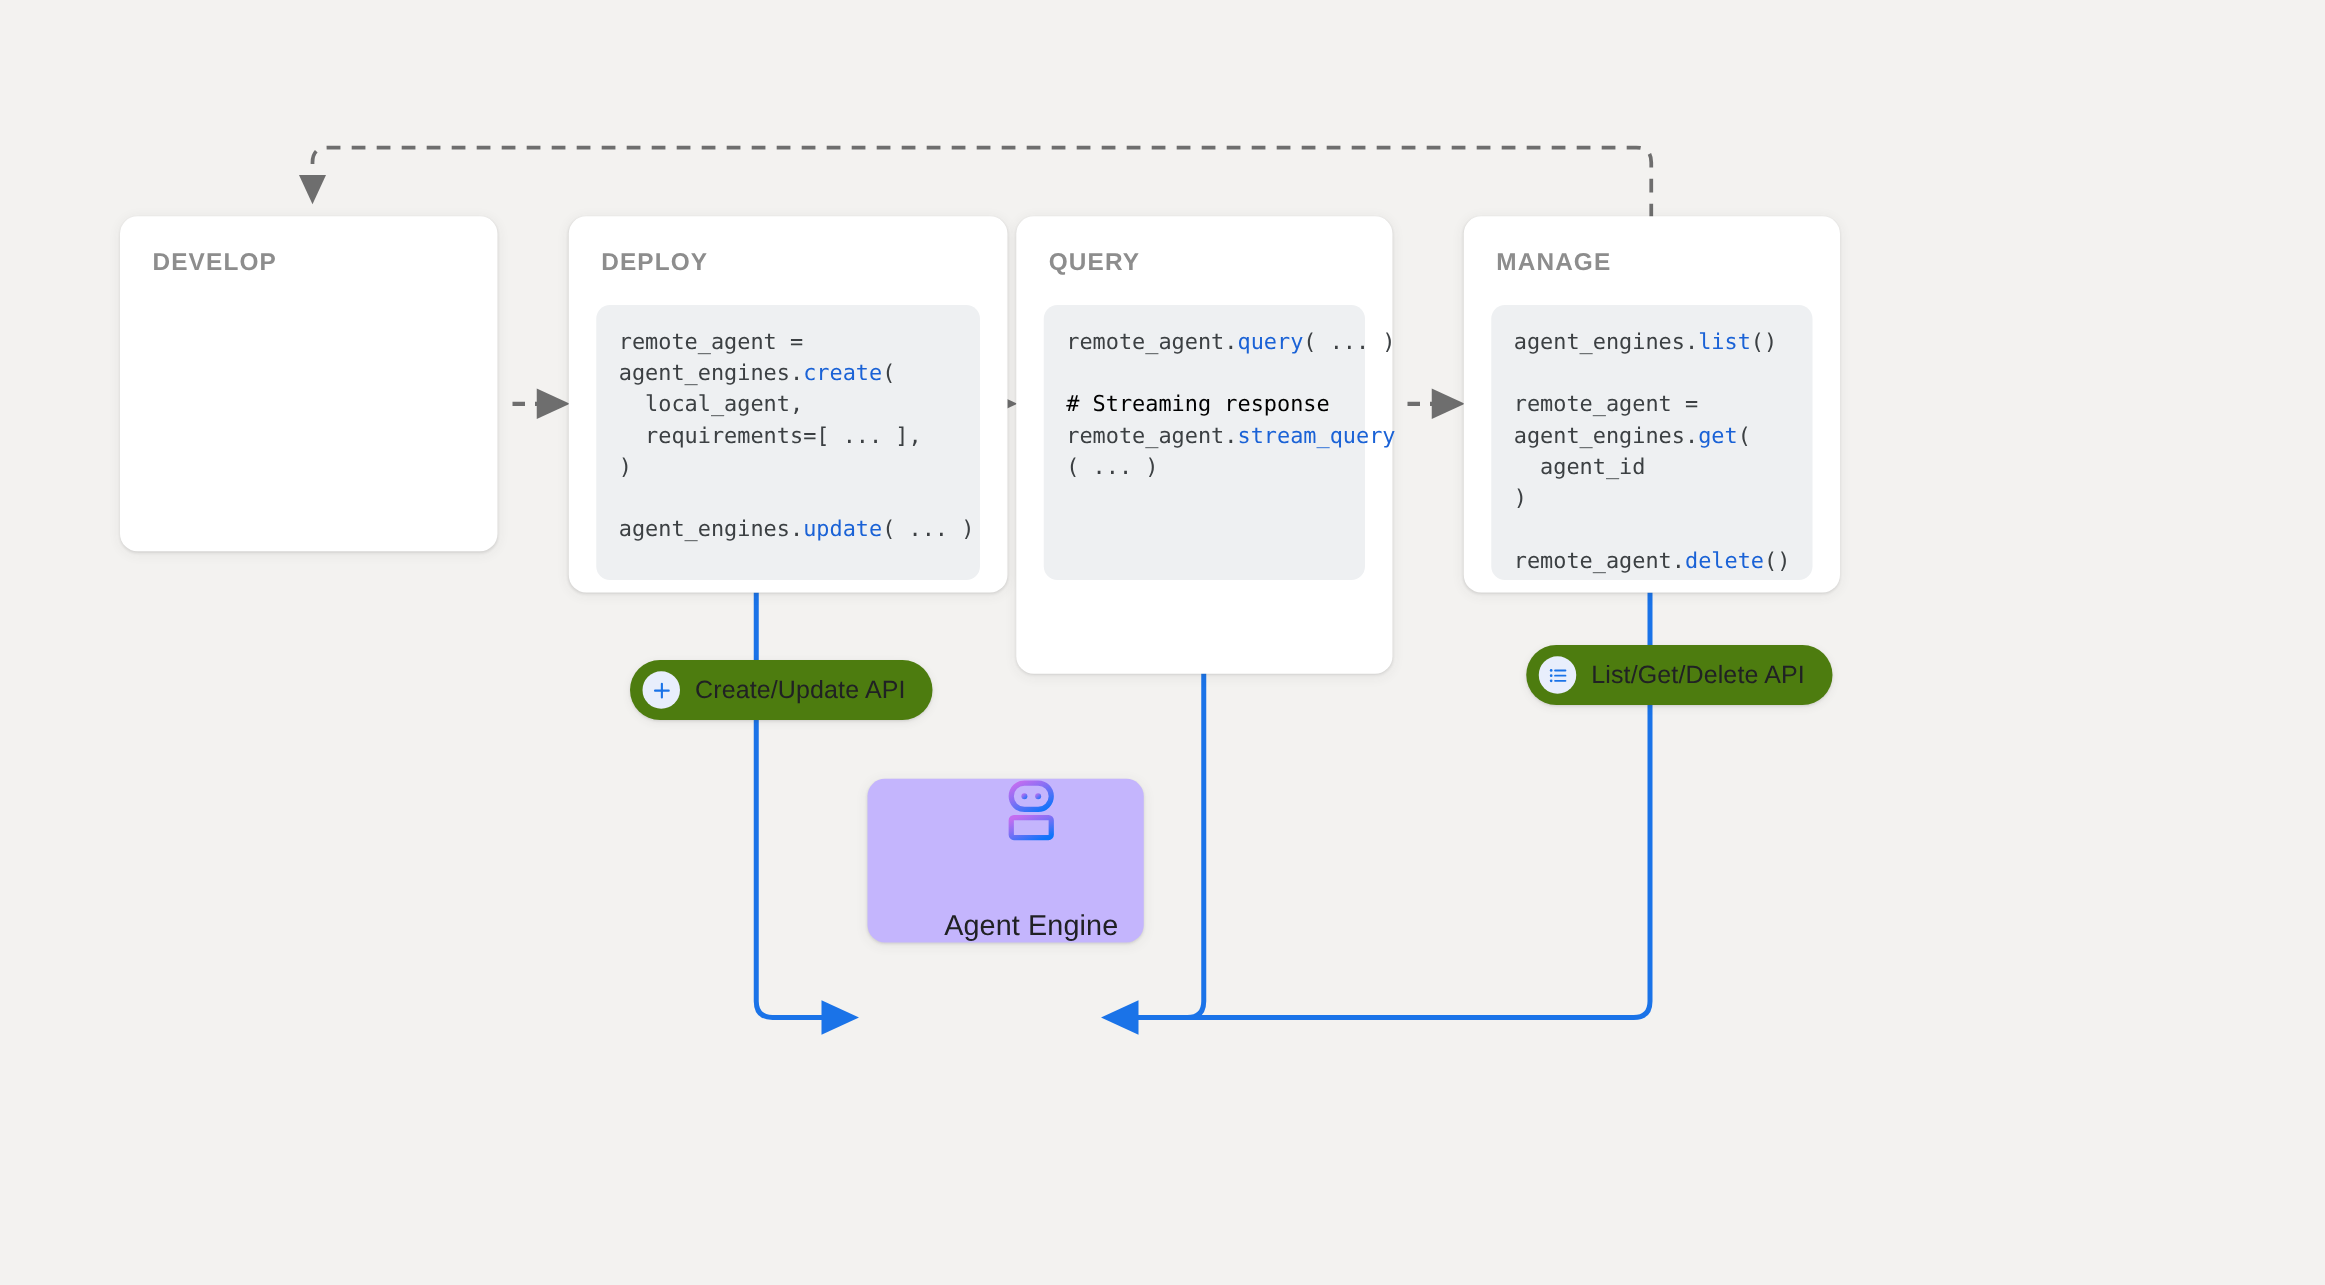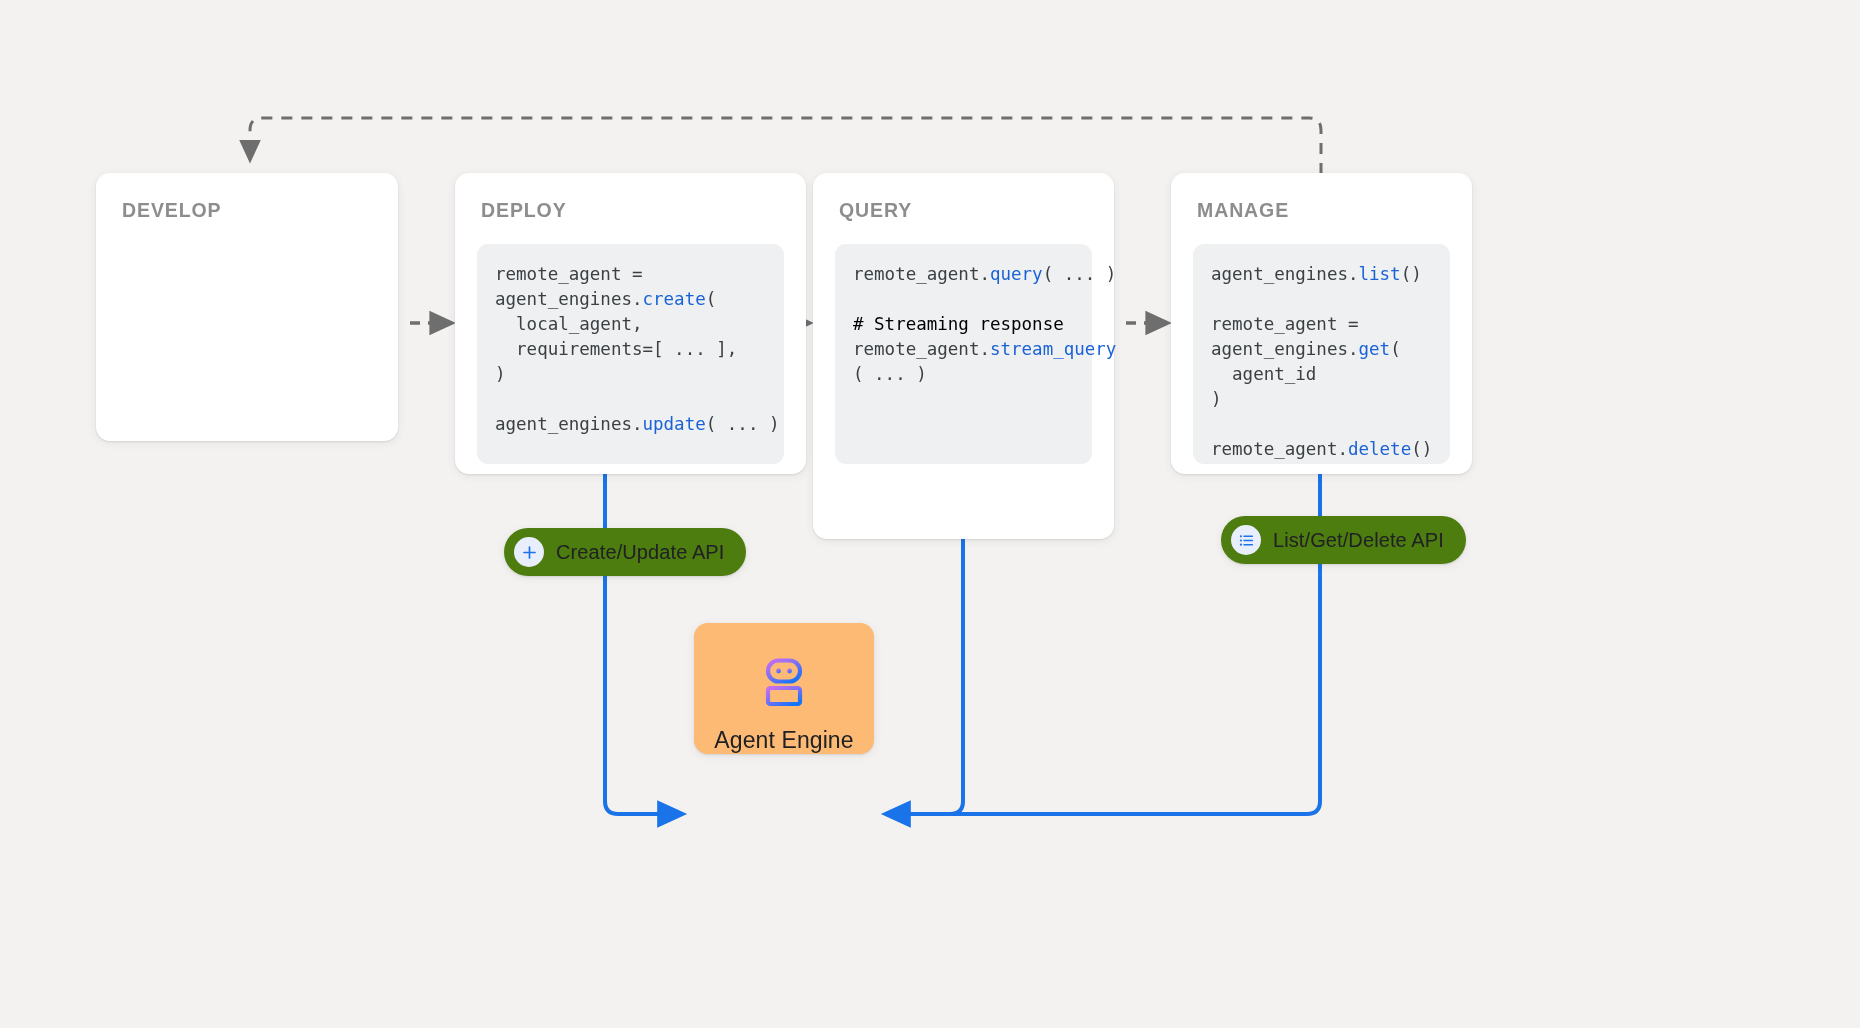--- a/index.html
+++ b/index.html
@@ -110,29 +110,30 @@
   #pill-unary  { left: 859px;  top: 528px; }
   #pill-list   { left: 1221px; top: 516px; justify-content: space-between; }
 
   
   #agent-engine-node {
     position: absolute;
     left: 694px;
     top: 623px;
     width: 180px;
     height: 131px;
-    background: #fdba74;
+    background: #c4b5fd;
     border-radius: 14px;
     box-shadow: 0 1px 2px rgba(60,60,60,0.13), 0 2px 10px rgba(60,60,60,0.08);
     display: flex;
     flex-direction: column;
     align-items: center;
-    justify-content: flex-end;
+    justify-content: space-between;
     gap: 14px;
     z-index: 5;
+    padding-left: 41px;
   }
   #agent-engine-node .ae-label {
     font-size: 23px;
     color: #202124;
     letter-spacing: 0.1px;
   }
 </style>
 </head>
 <body>
 

